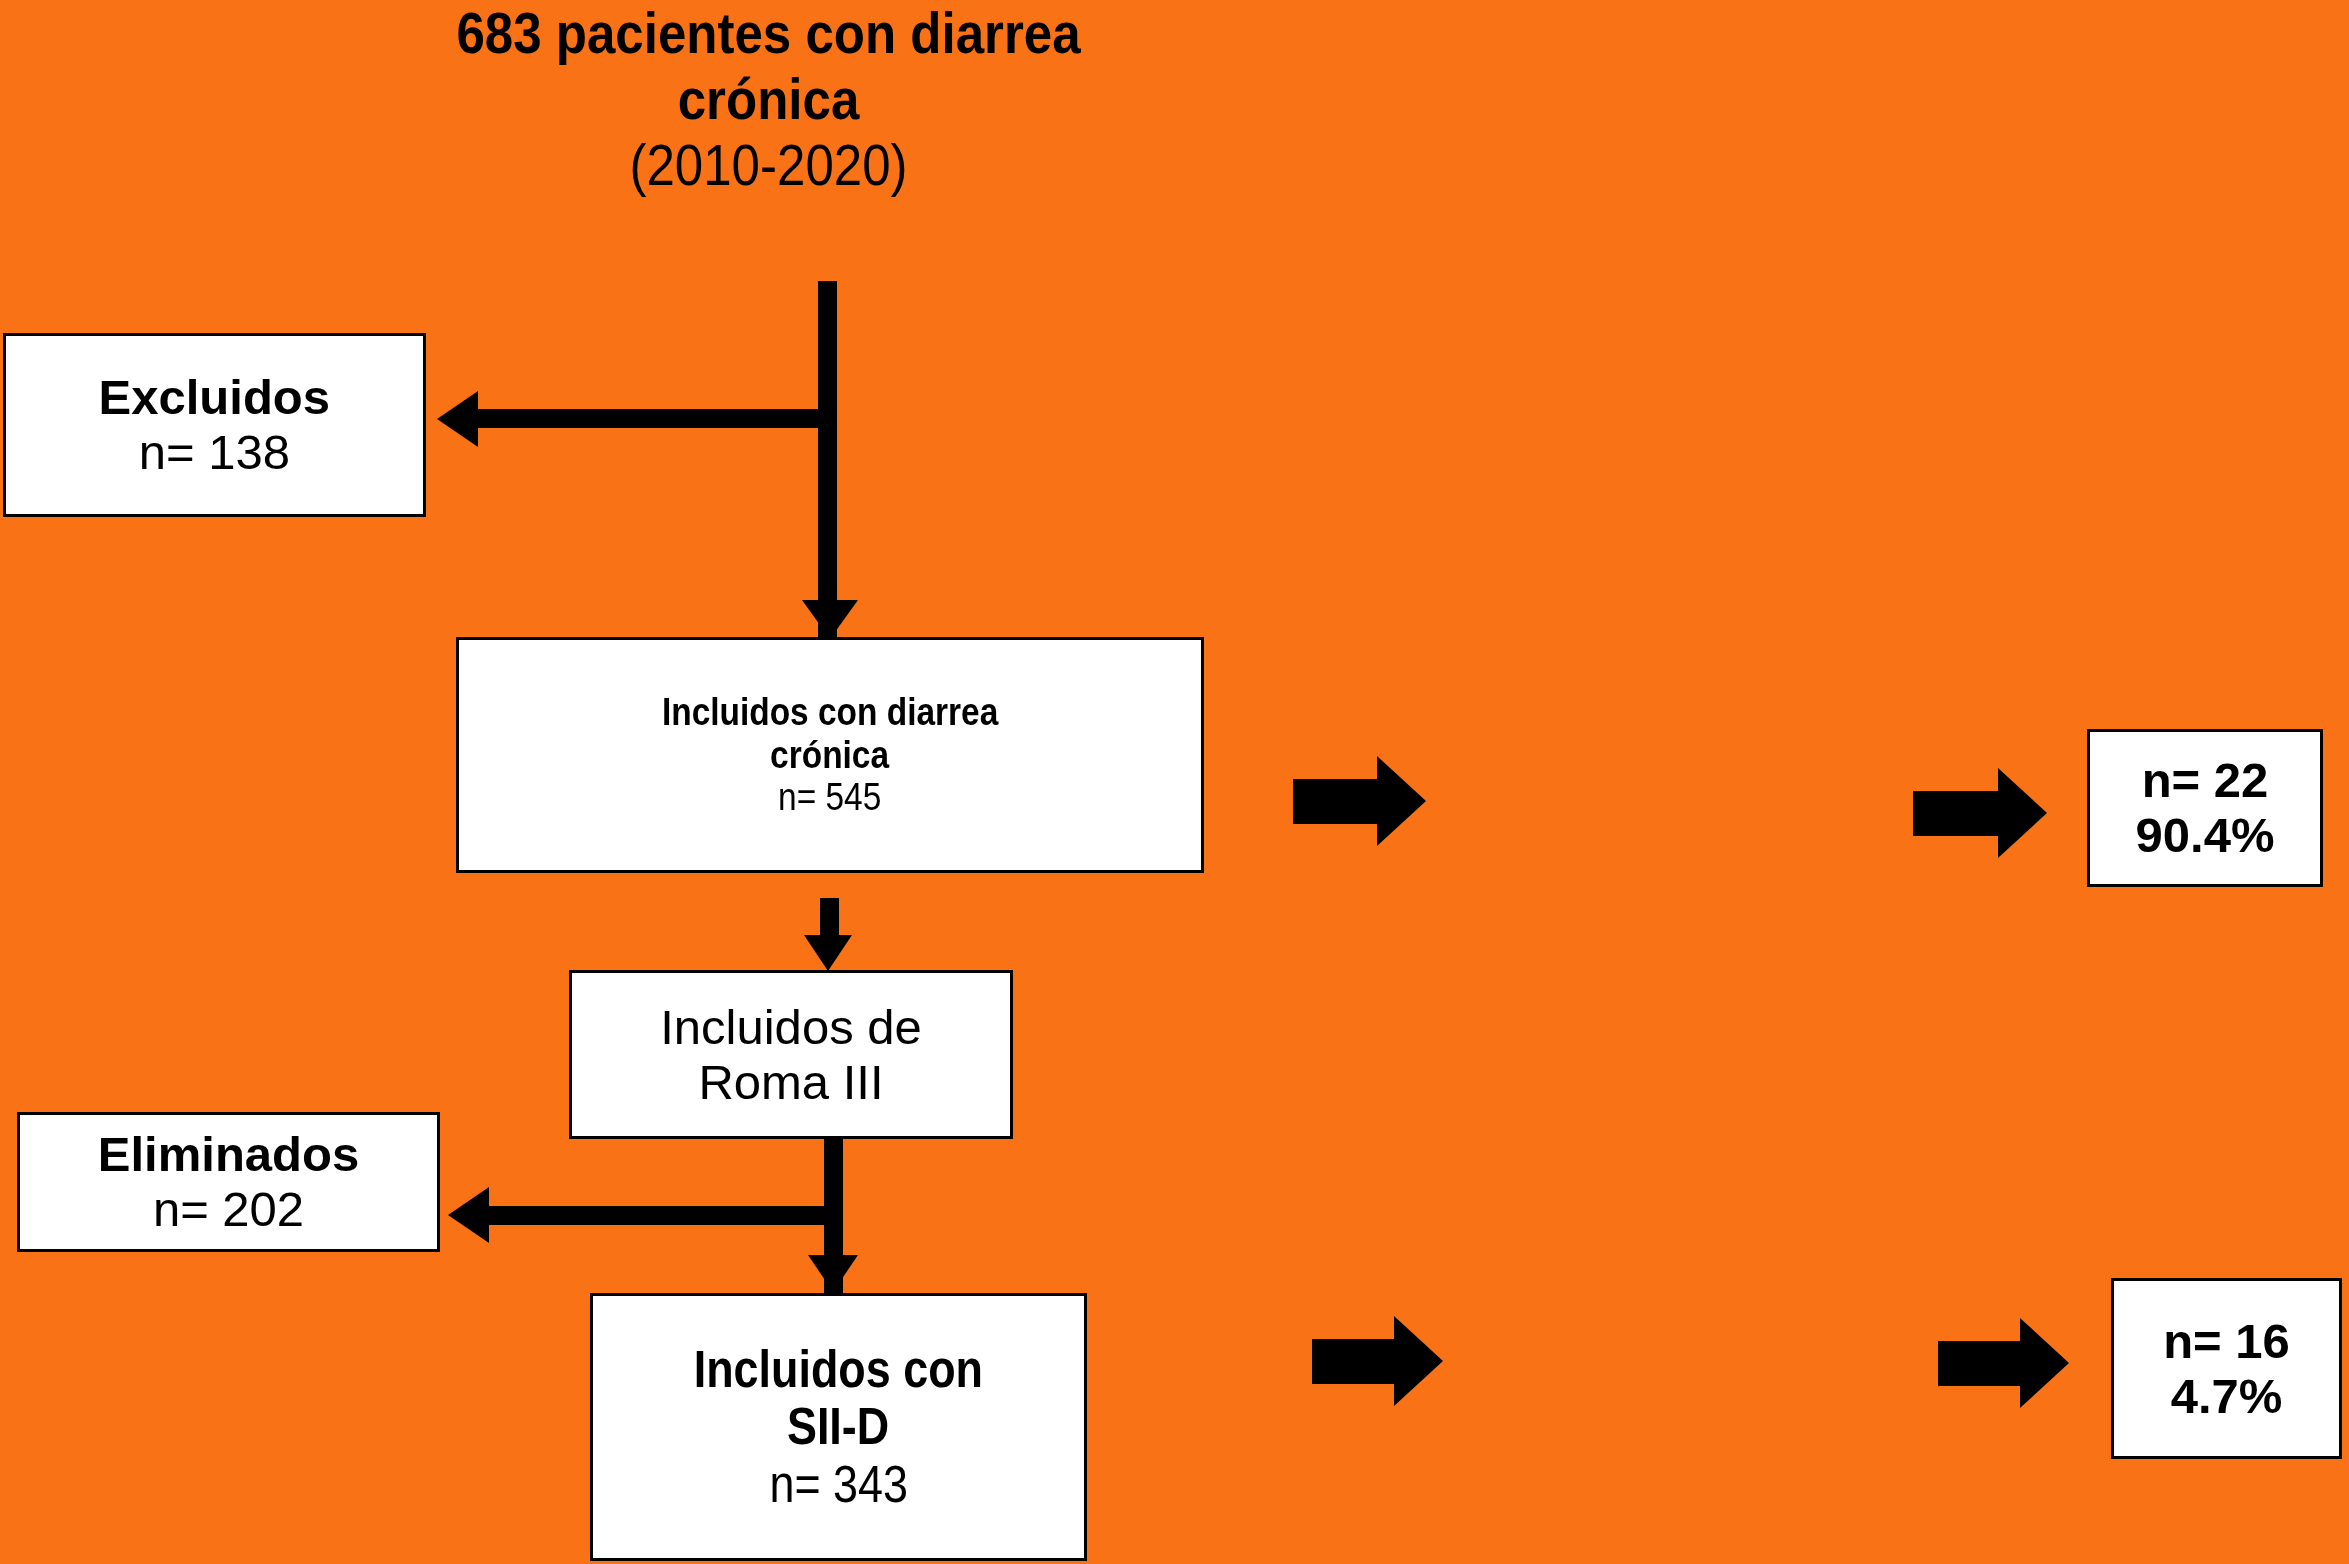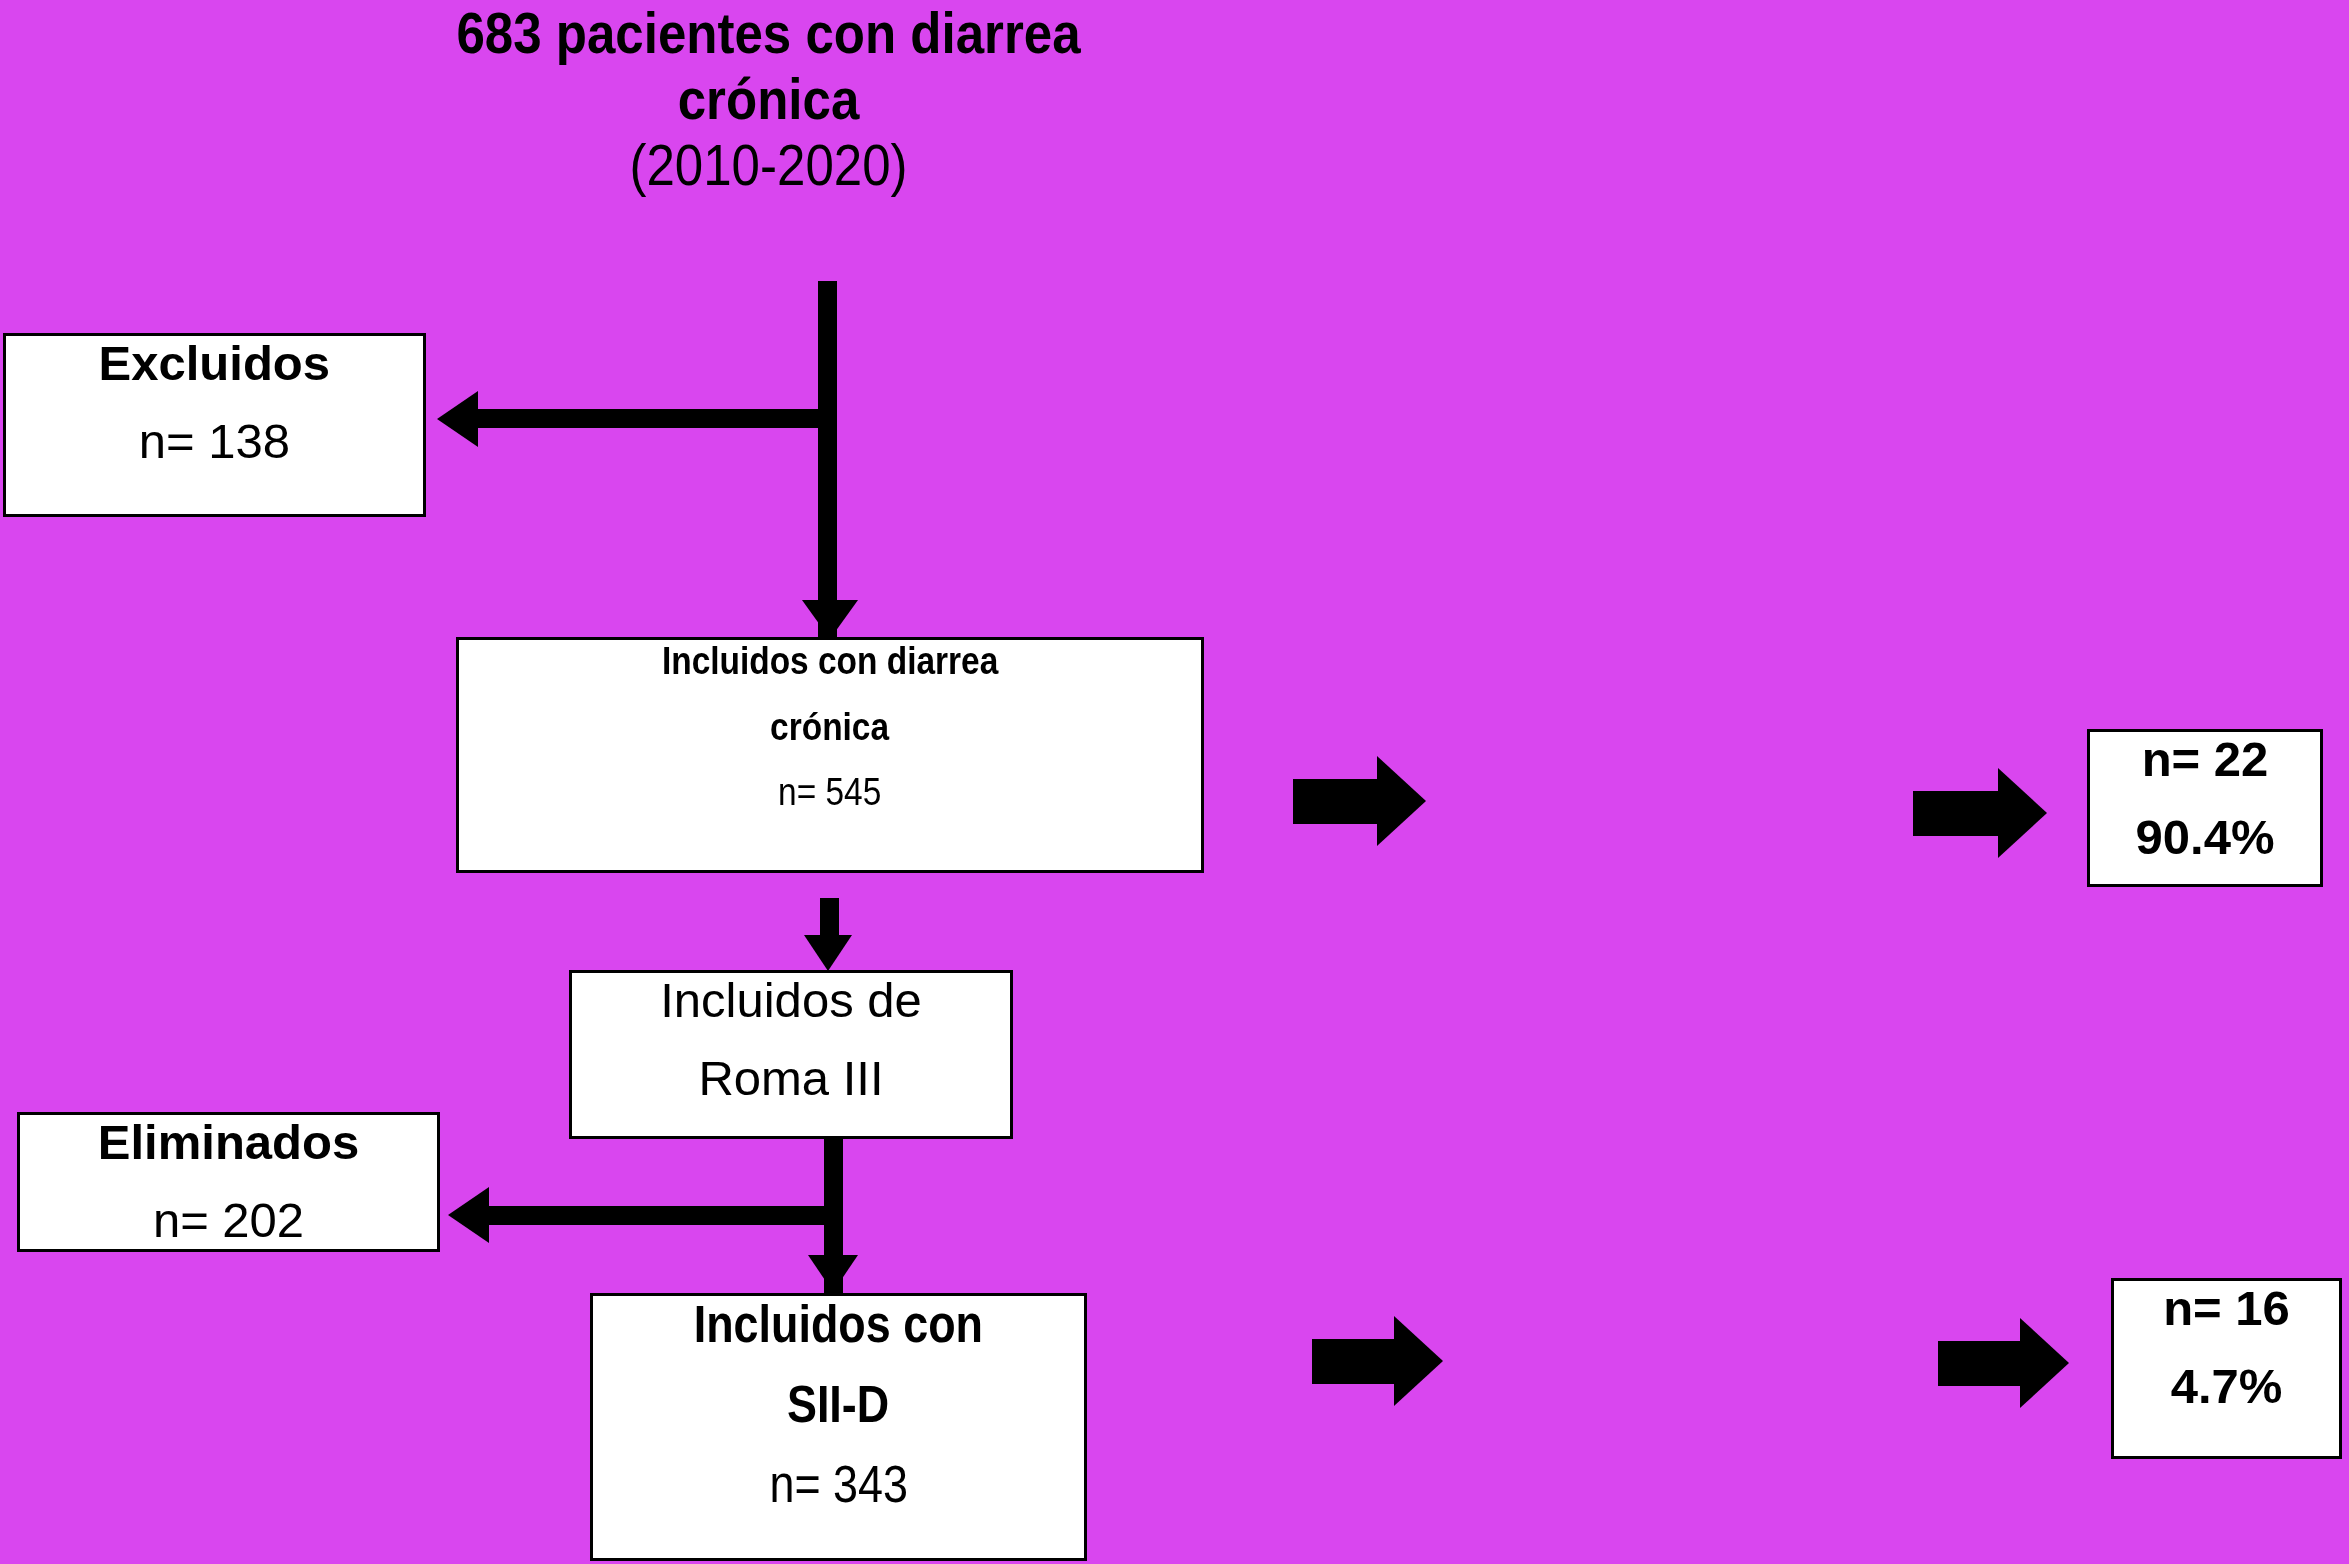--- a/index.html
+++ b/index.html
@@ -4,37 +4,36 @@
 <style>
   html, body {
     margin: 0;
     padding: 0;
     background: #ffffff;
   }
   #canvas {
     position: relative;
     width: 2350px;
     height: 1565px;
-    background: #d946ef;
+    background: #f97316;
     overflow: hidden;
     font-family: "Liberation Sans", sans-serif;
     color: #000000;
   }
   .node {
     position: absolute;
     box-sizing: border-box;
     border: 3.7px solid #000000;
     background: #ffffff;
     display: flex;
     flex-direction: column;
     align-items: center;
-    justify-content: flex-start;
+    justify-content: center;
     text-align: center;
     line-height: 1.12;
-    gap: 23px;
   }
   .title-block {
     position: absolute;
     text-align: center;
     line-height: 1.14;
   }
   .ln {
     display: block;
     white-space: nowrap;
   }

